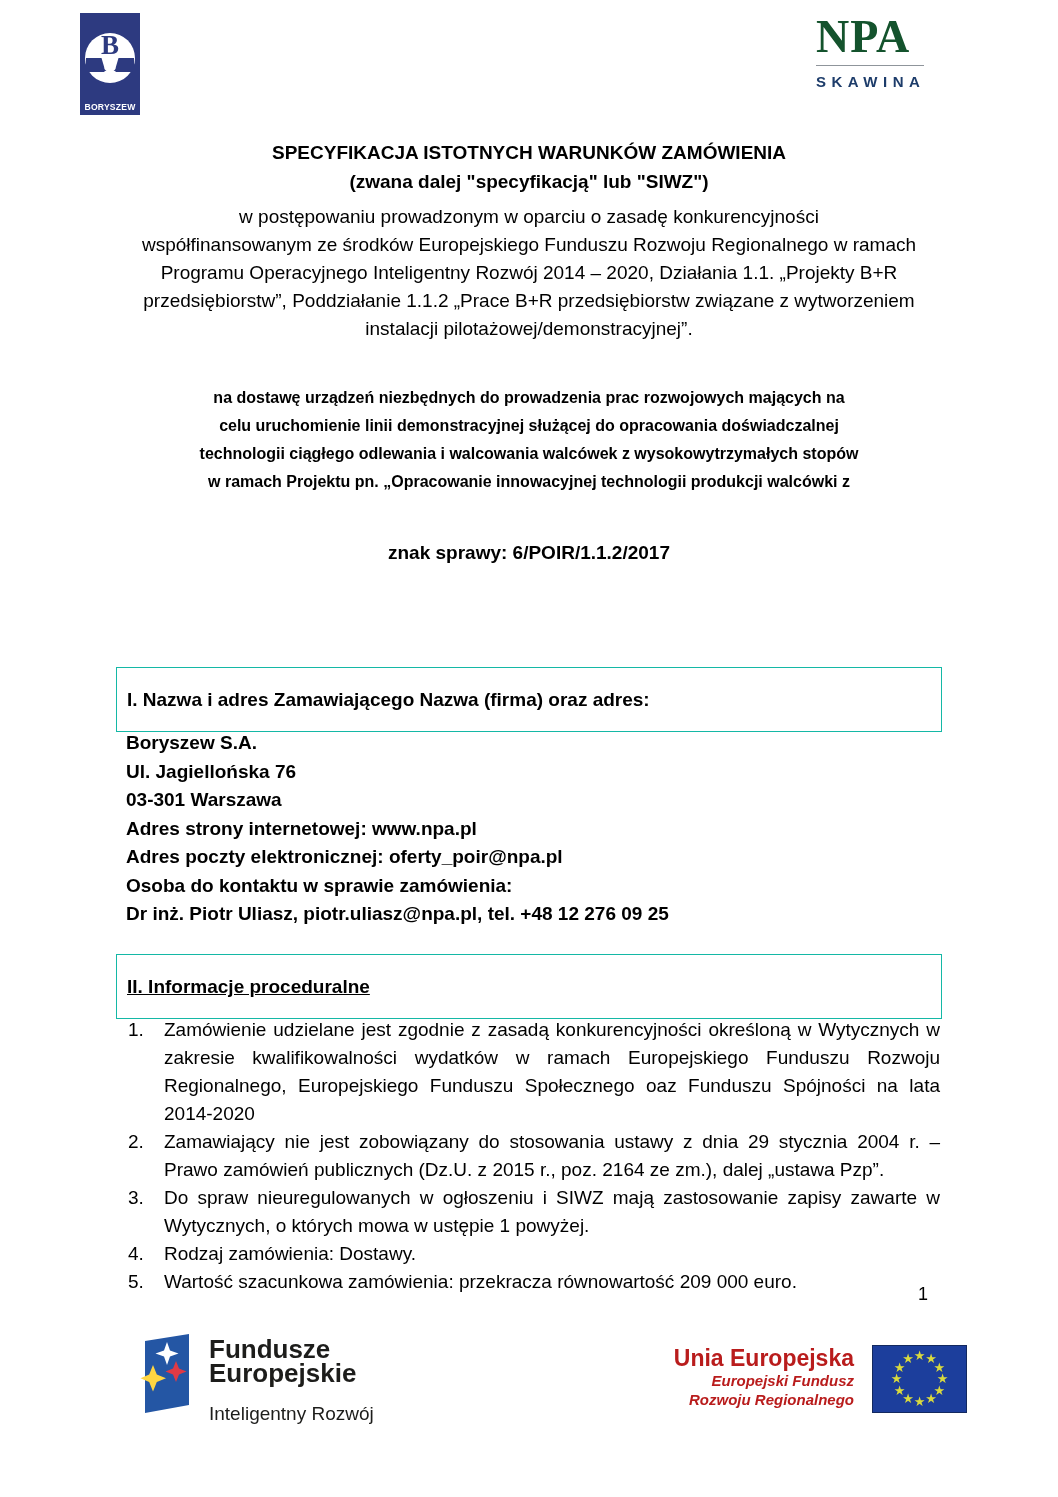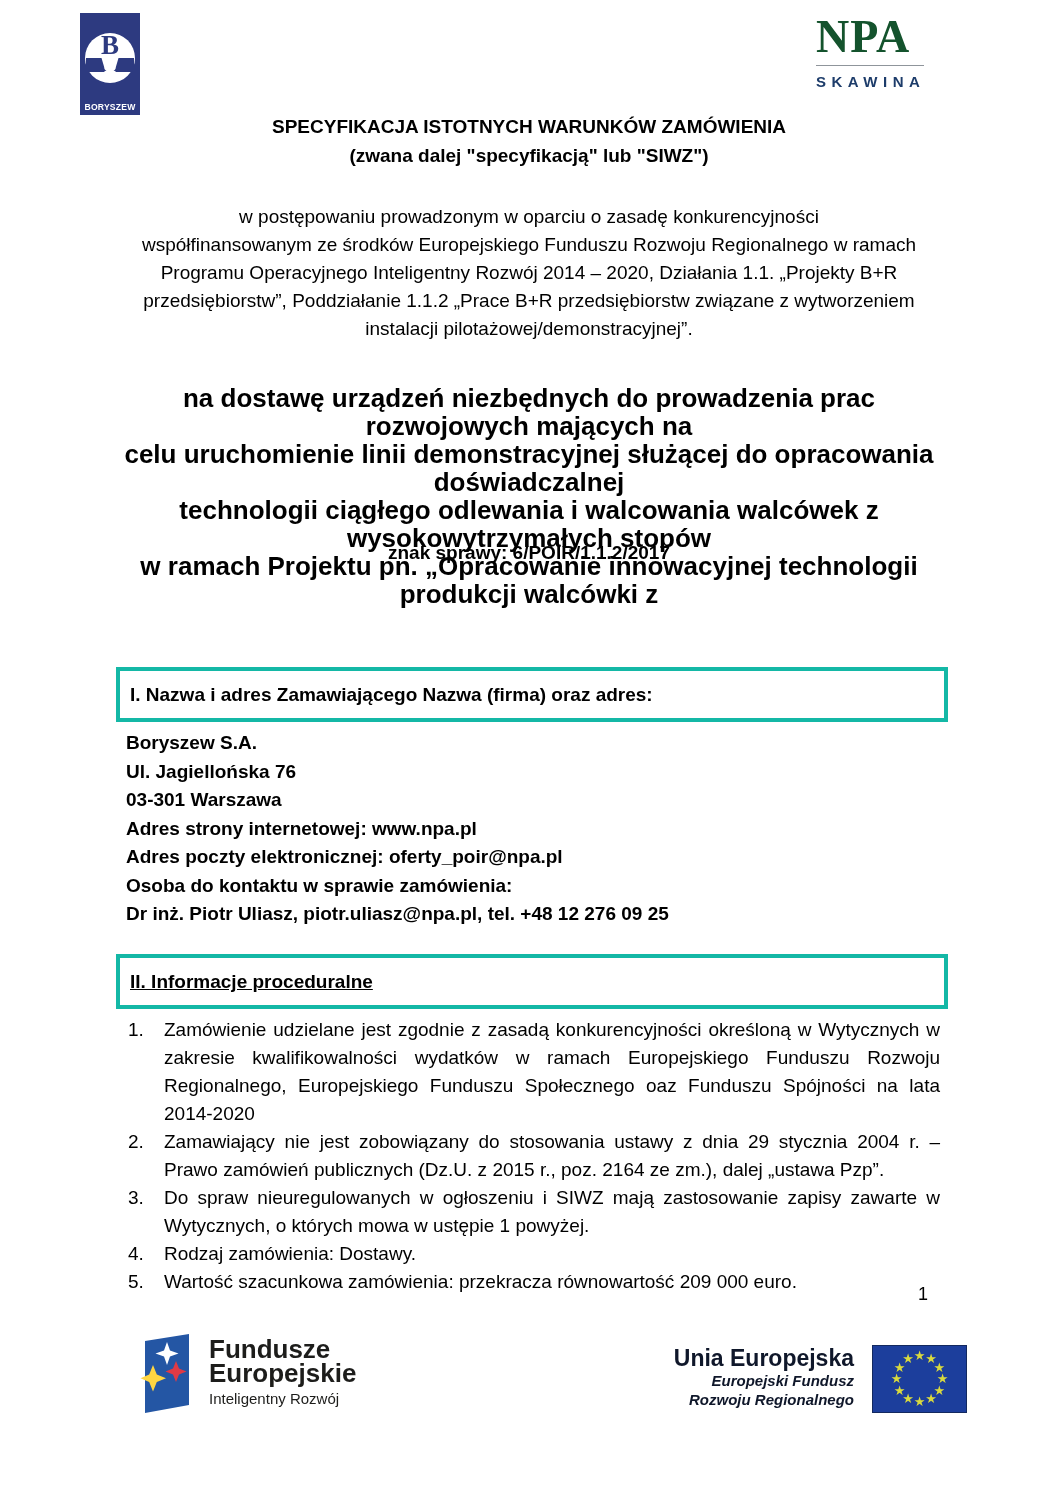--- a/index.html
+++ b/index.html
@@ -13,51 +13,51 @@
 
   
   .bor-logo{left:80px;top:13px;width:60px;height:102px;}
   .npa{left:816px;top:14px;width:112px;}
   .npa-title{font-family:"Liberation Serif","DejaVu Serif",serif;font-weight:bold;
     font-size:46px;line-height:46px;color:#14532d;letter-spacing:1px;}
   .npa-line{border-top:1px solid #8f959b;margin:5px 0 7px 0;width:108px;}
   .npa-sub{font-size:15px;font-weight:bold;letter-spacing:5.5px;color:#1d3c6a;}
 
   
-  .doc-title{left:0;right:0;top:112px;text-align:center;font-weight:bold;
+  .doc-title{left:0;right:0;top:138px;text-align:center;font-weight:bold;
     font-size:19px;line-height:29px;}
   .intro{left:100px;width:858px;top:203px;text-align:center;font-size:19px;line-height:28px;}
   .subject{left:100px;width:858px;top:384px;text-align:center;font-weight:bold;
-    font-size:26px;line-height:28px;}
+    font-size:16px;line-height:28px;}
   .znak{left:0;right:0;top:542px;text-align:center;font-weight:bold;font-size:19px;}
 
   
-  .secbox{left:116px;width:804px;border:4px solid #14b8a6;font-weight:bold;
-    font-size:19px;line-height:27px;padding:10px 10px;}
+  .secbox{left:116px;width:804px;border:1px solid #14b8a6;font-weight:bold;
+    font-size:19px;line-height:27px;padding:18px 10px;}
   .sec1{top:667px;}
   .sec2{top:954px;text-decoration:underline;}
 
   .address{left:126px;top:729px;font-size:19px;line-height:28.5px;font-weight:bold;}
 
   .list{left:128px;top:1016px;width:812px;font-size:19px;line-height:28px;}
   .li{display:flex;}
   .li .num{width:36px;flex:none;}
   .li .txt{flex:1;text-align:justify;}
 
   .pagenum{left:918px;top:1284px;font-size:18px;}
 
   
   .fe{left:140px;top:1330px;display:flex;align-items:flex-start;}
   .fe svg{width:54px;height:88px;}
   .fe-text{margin-left:15px;padding-top:7px;color:#1d1d1b;}
   .fe-title{font-size:26px;font-weight:bold;line-height:24px;}
-  .fe-sub{font-size:15px;margin-top:5px;}
+  .fe-sub{font-size:19px;margin-top:18px;}
 
   
-  .eu-text{right:204px;top:1345px;text-align:right;color:#0f172a;}
+  .eu-text{right:204px;top:1345px;text-align:right;color:#b91c1c;}
   .eu-title{font-size:23px;font-weight:bold;line-height:26px;}
   .eu-sub{font-size:15px;font-weight:600;line-height:19px;font-style:italic;}
   .eu-flag{right:91px;top:1345px;width:93px;height:66px;background:#1c3e9c;
     border:1px solid #13295f;}
   .eu-star{position:absolute;left:50%;top:50%;width:14px;height:14px;margin:-7px 0 0 -7px;
     color:#d9da3e;font-size:13px;line-height:14px;text-align:center;}
 </style>
 </head>
 <body>
 

